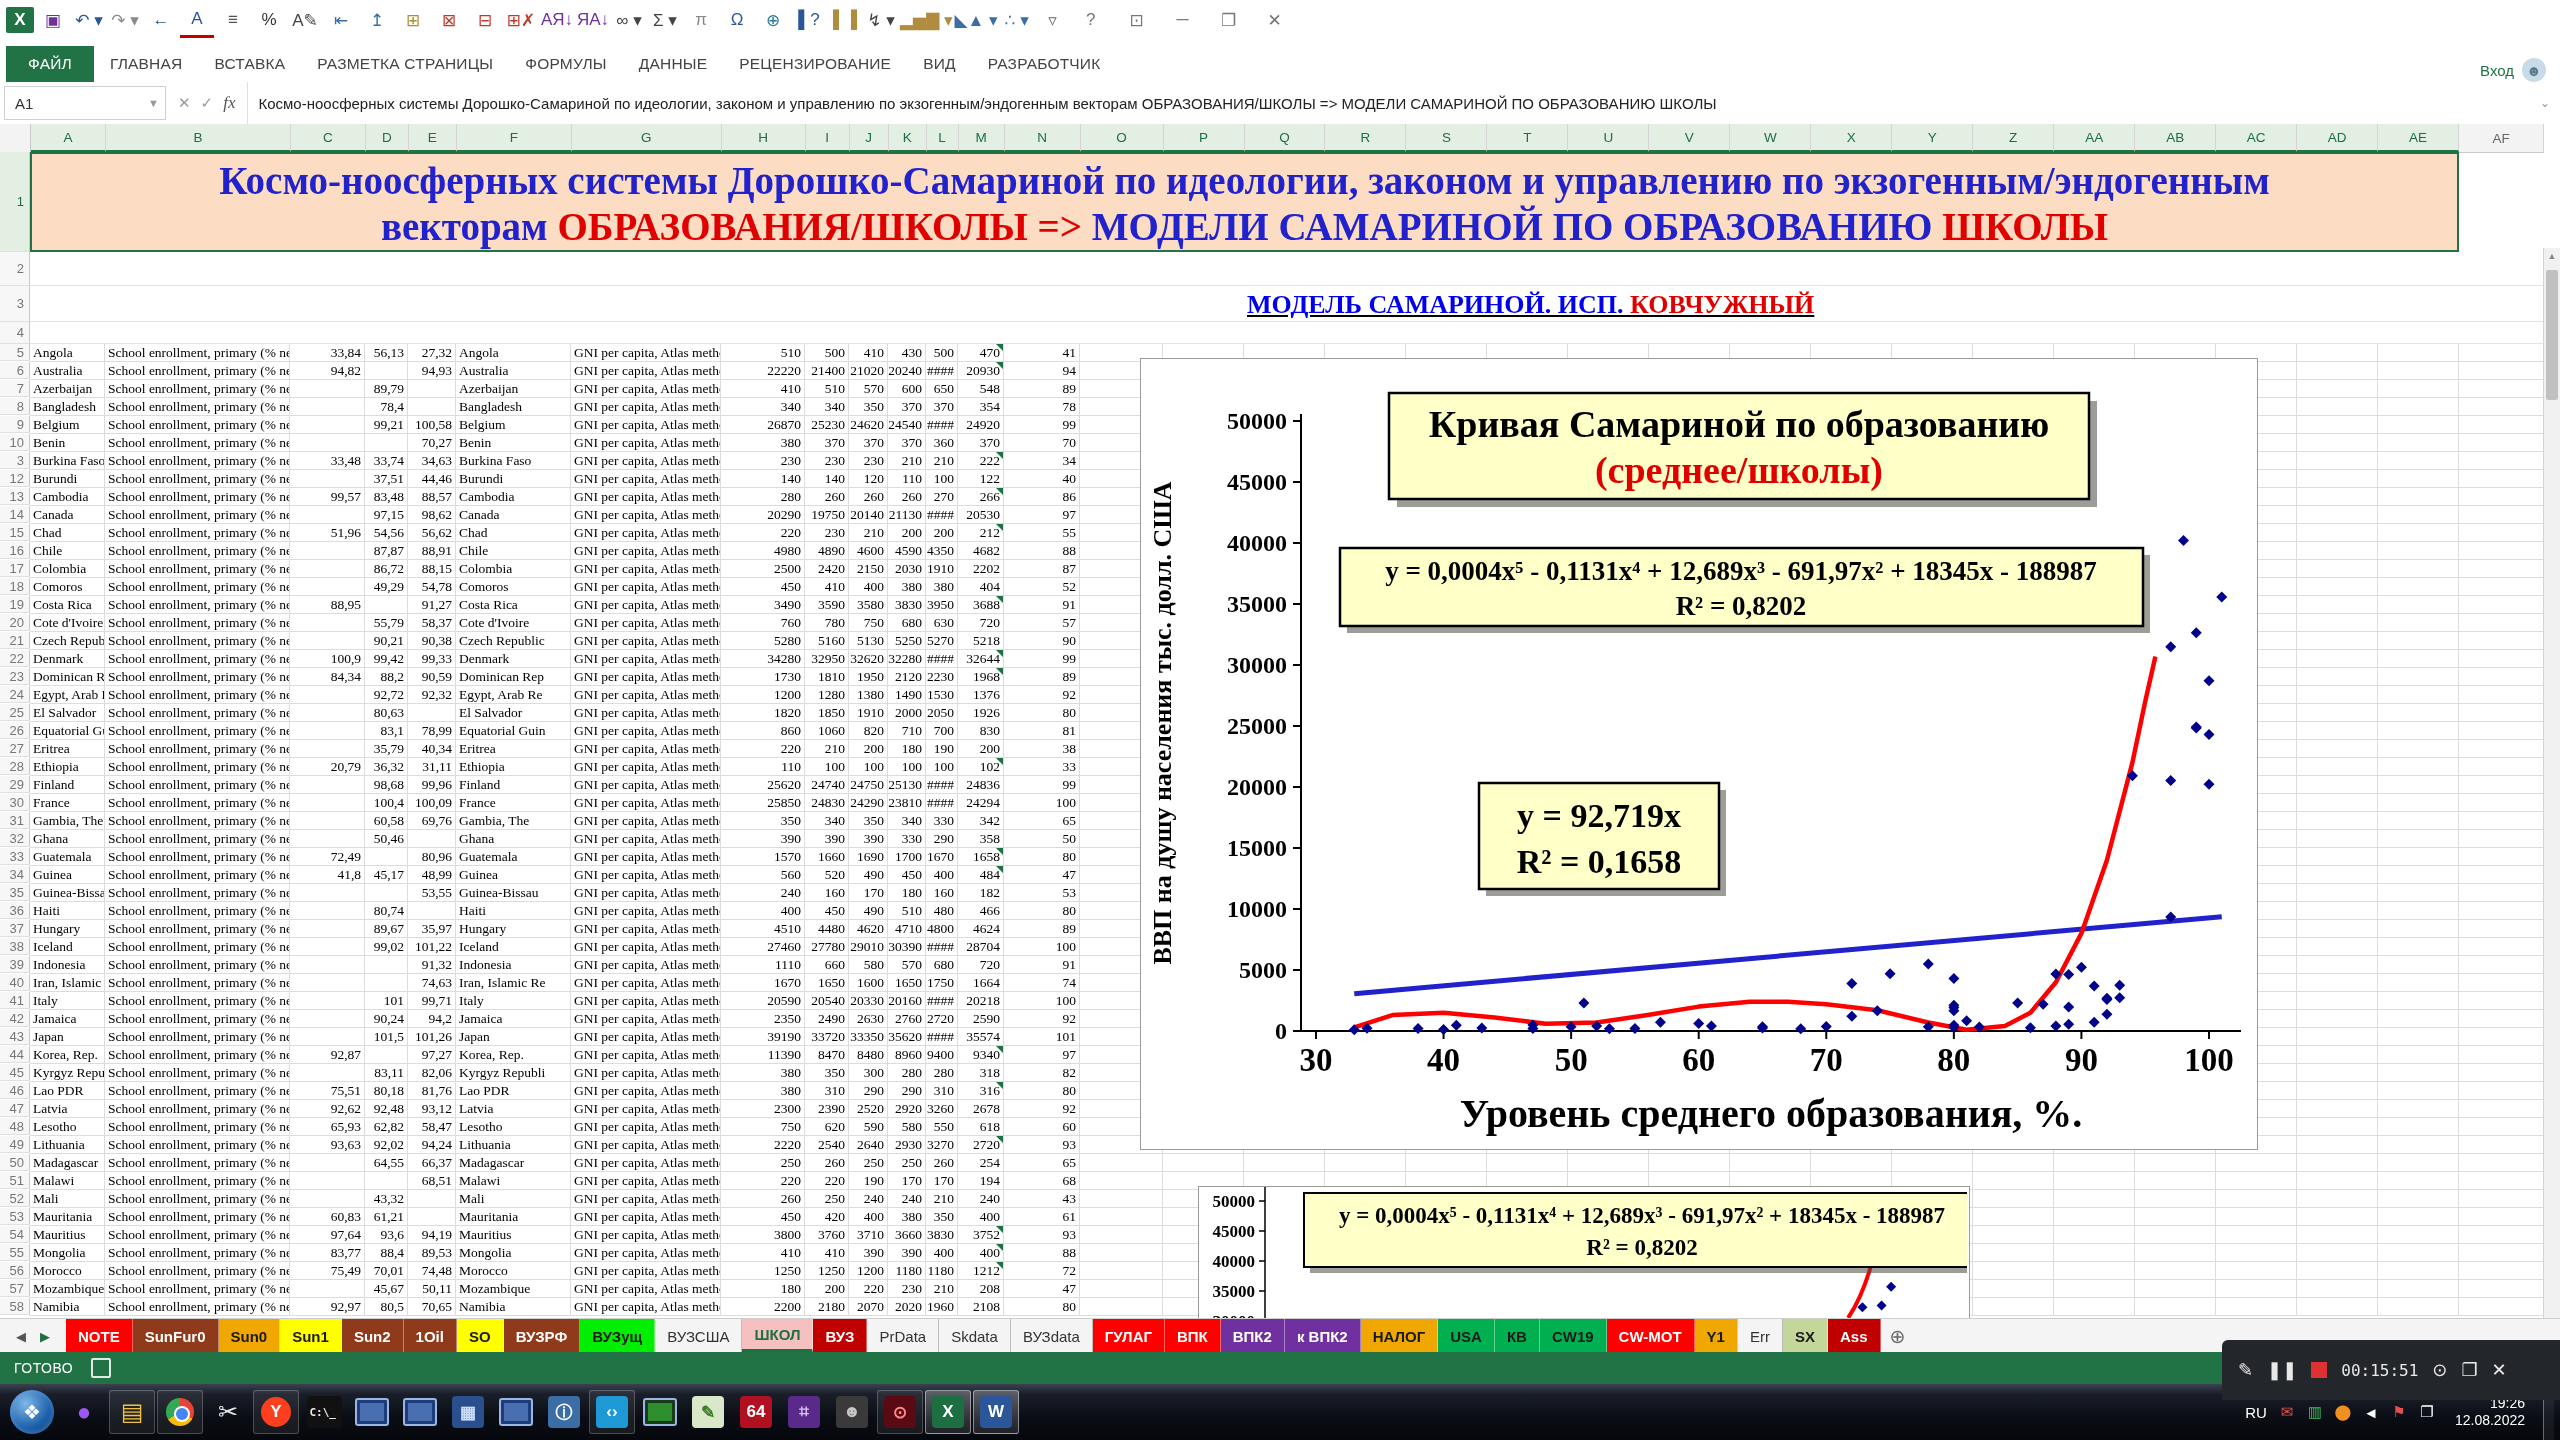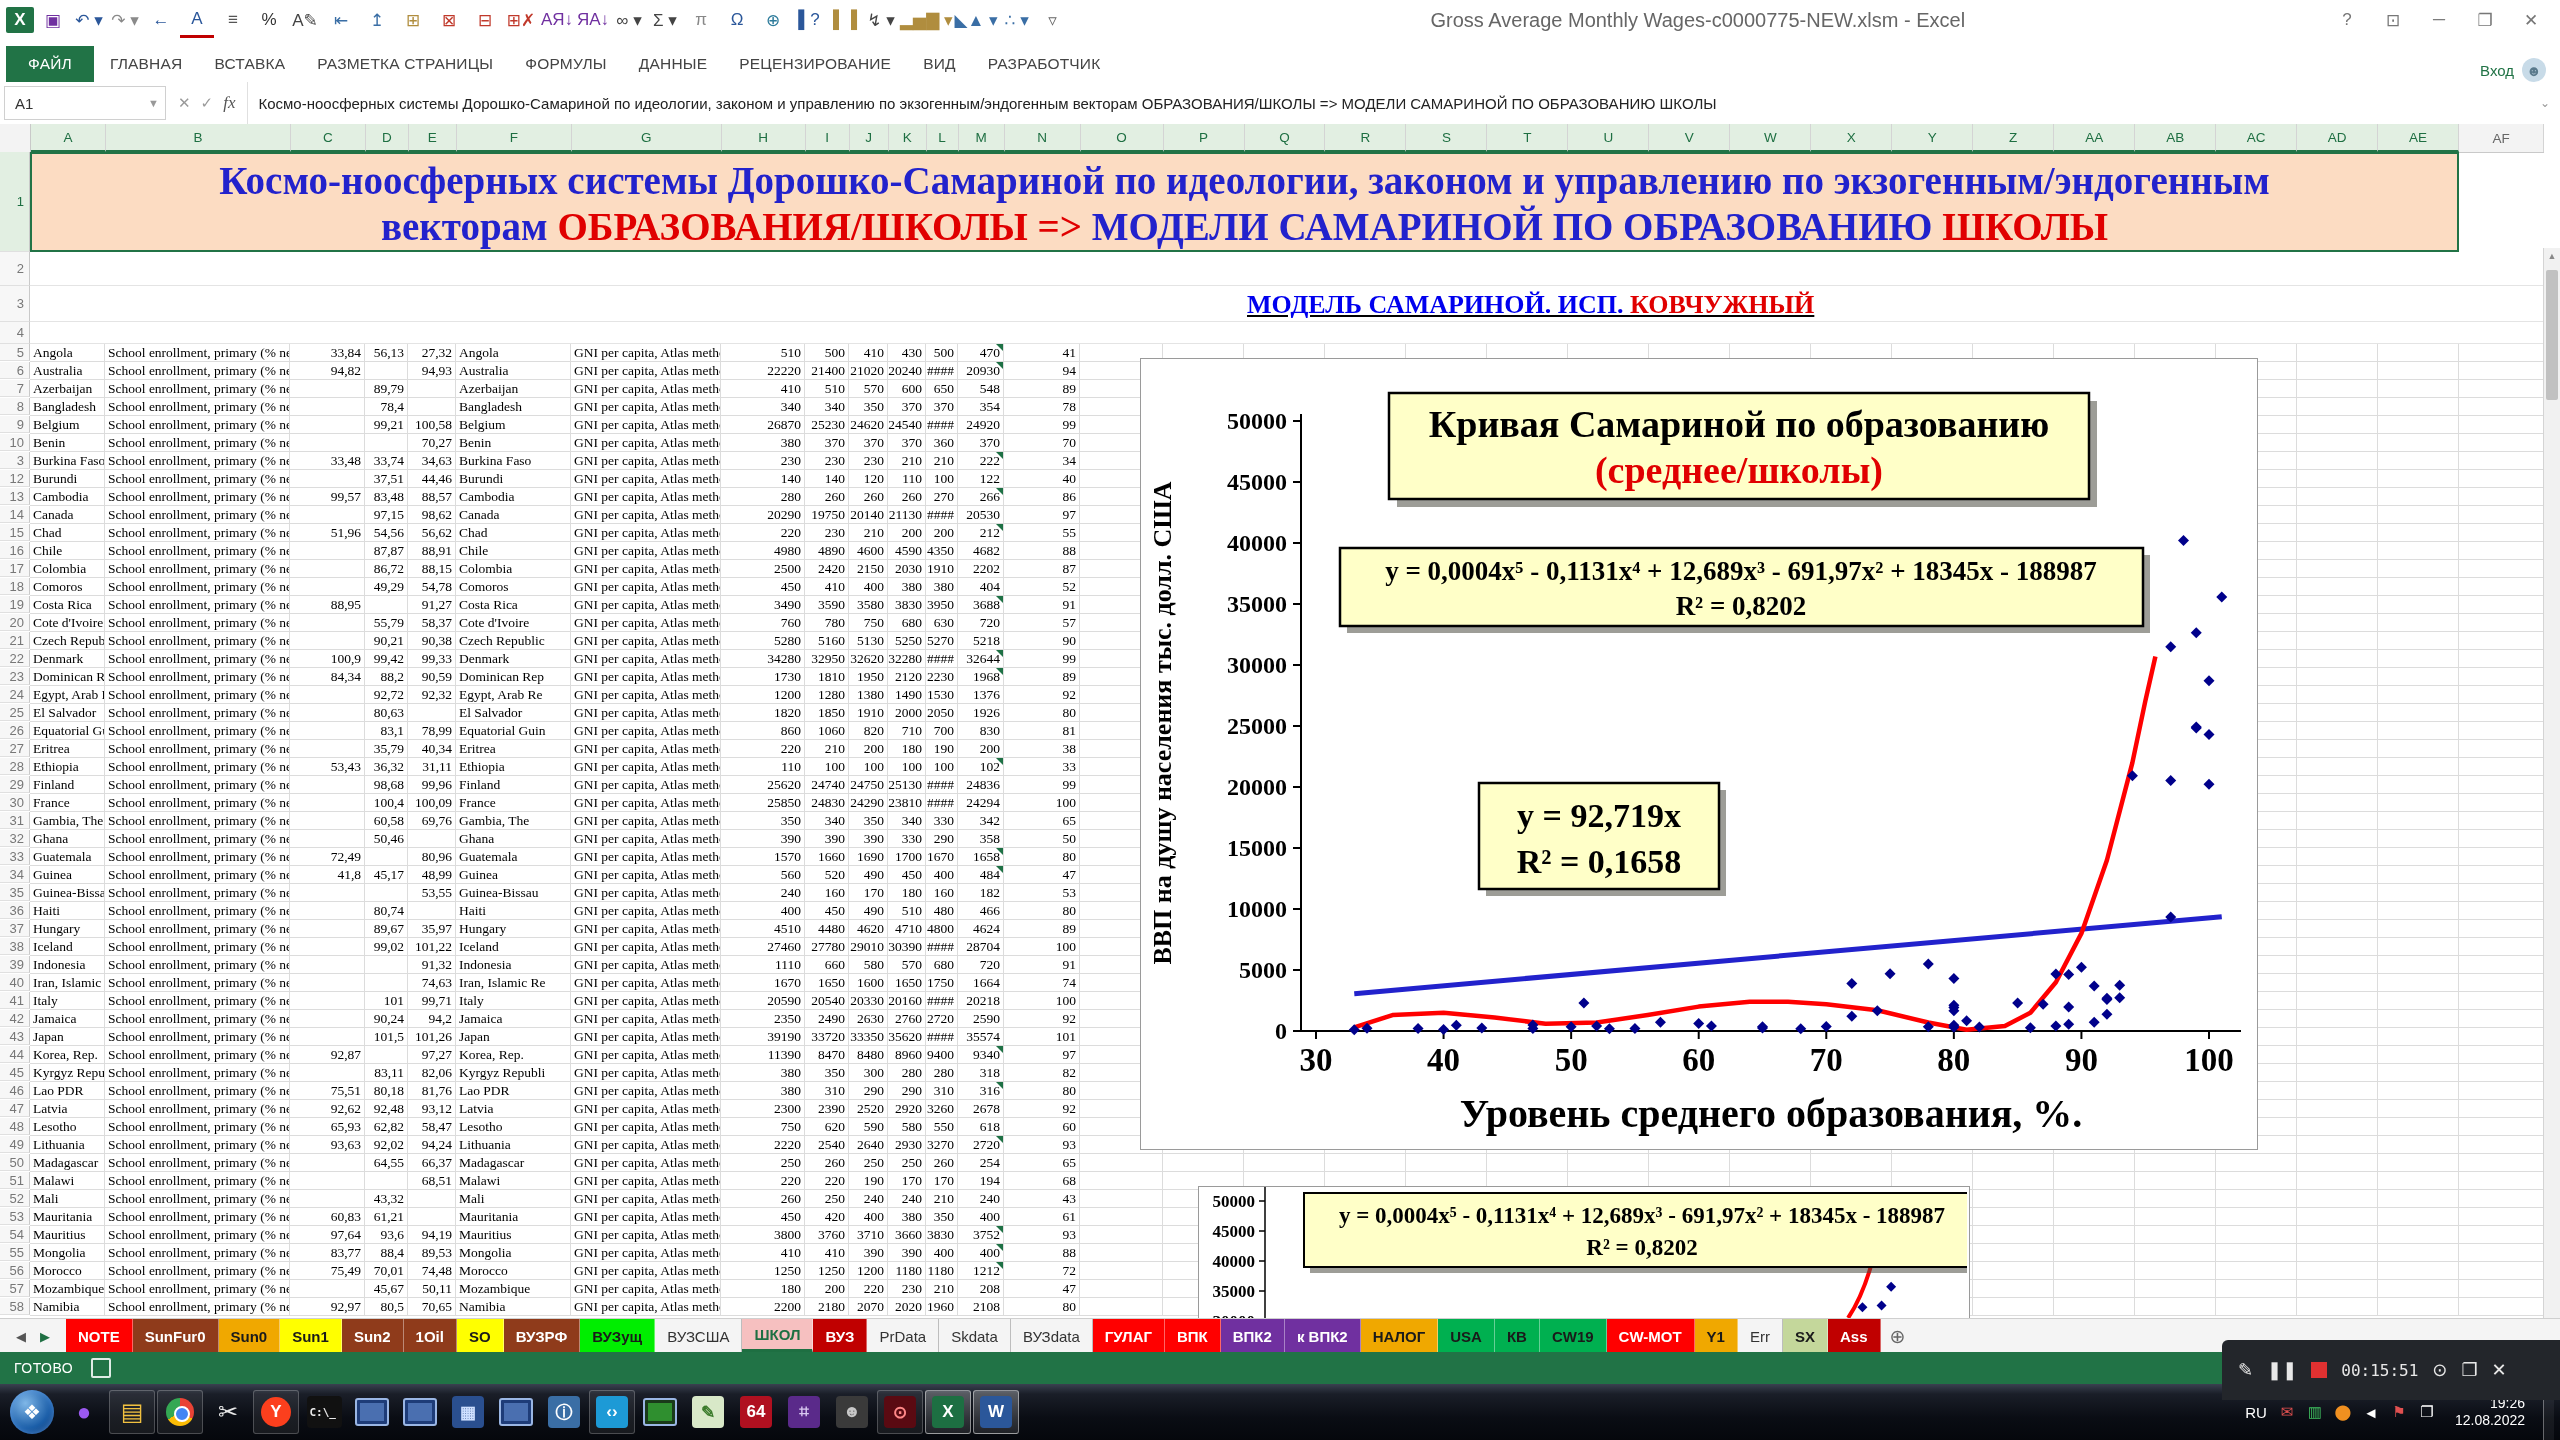--- a/index.html
+++ b/index.html
@@ -115,21 +115,20 @@
         <span class="qi" style="color: rgb(43, 87, 154);">Ω</span>
         <span class="qi" style="color: rgb(43, 122, 154);">⊕</span>
         <span class="qi" style="color: rgb(43, 87, 154);">▌?</span>
         <span class="qi" style="color: rgb(176, 141, 62);">▌▐</span>
         <span class="qi" style="color: rgb(68, 68, 68);">↯ ▾</span>
         <span class="qi" style="color: rgb(176, 141, 62);">▂▅▇ ▾</span>
         <span class="qi" style="color: rgb(58, 110, 165);">◣▲ ▾</span>
         <span class="qi" style="color: rgb(58, 110, 165);">∴ ▾</span>
         <span class="qi" style="color: rgb(102, 102, 102);">▿</span>
       </div>
-    <div class="win-title">Gross Average Monthly Wages-c0000775-NEW.xlsm - Excel</div>
     <div class="win-controls">
       <span>?</span>
       <span>⊡</span>
       <span>─</span>
       <span>❐</span>
       <span>✕</span>
     </div>
   </div>
 
   <div class="ribbonrow">
@@ -1027,21 +1026,21 @@
           <div class="cell" style="width: 81px; height: 18px;"></div>
           <div class="cell" style="width: 81px; height: 18px;"></div>
           <div class="cell" style="width: 81px; height: 18px;"></div>
           <div class="cell" style="width: 81px; height: 18px;"></div>
           <div class="cell" style="width: 85px; height: 18px;"></div>
         </div>
         <div class="row" style="position: absolute; top: 606px; left: 0px;">
           <div class="rownum" style="height: 17px;">28</div>
           <div class="cell txt" style="width: 75px; height: 18px;">Ethiopia</div>
           <div class="cell txt" style="width: 185px; height: 18px;">School enrollment, primary (% net)</div>
-          <div class="cell num" style="width: 75px; height: 18px;">53,43</div>
+          <div class="cell num" style="width: 75px; height: 18px;">20,79</div>
           <div class="cell num" style="width: 43px; height: 18px;">36,32</div>
           <div class="cell num" style="width: 48px; height: 18px;">31,11</div>
           <div class="cell txt" style="width: 115px; height: 18px;">Ethiopia</div>
           <div class="cell txt" style="width: 150px; height: 18px;">GNI per capita, Atlas method (curren</div>
           <div class="cell num" style="width: 84px; height: 18px;">110</div>
           <div class="cell num" style="width: 44px; height: 18px;">100</div>
           <div class="cell num" style="width: 39px; height: 18px;">100</div>
           <div class="cell num" style="width: 38px; height: 18px;">100</div>
           <div class="cell num" style="width: 32px; height: 18px;">100</div>
           <div class="cell num" style="width: 46px; height: 18px;">102<span class="gmark"></span></div>

